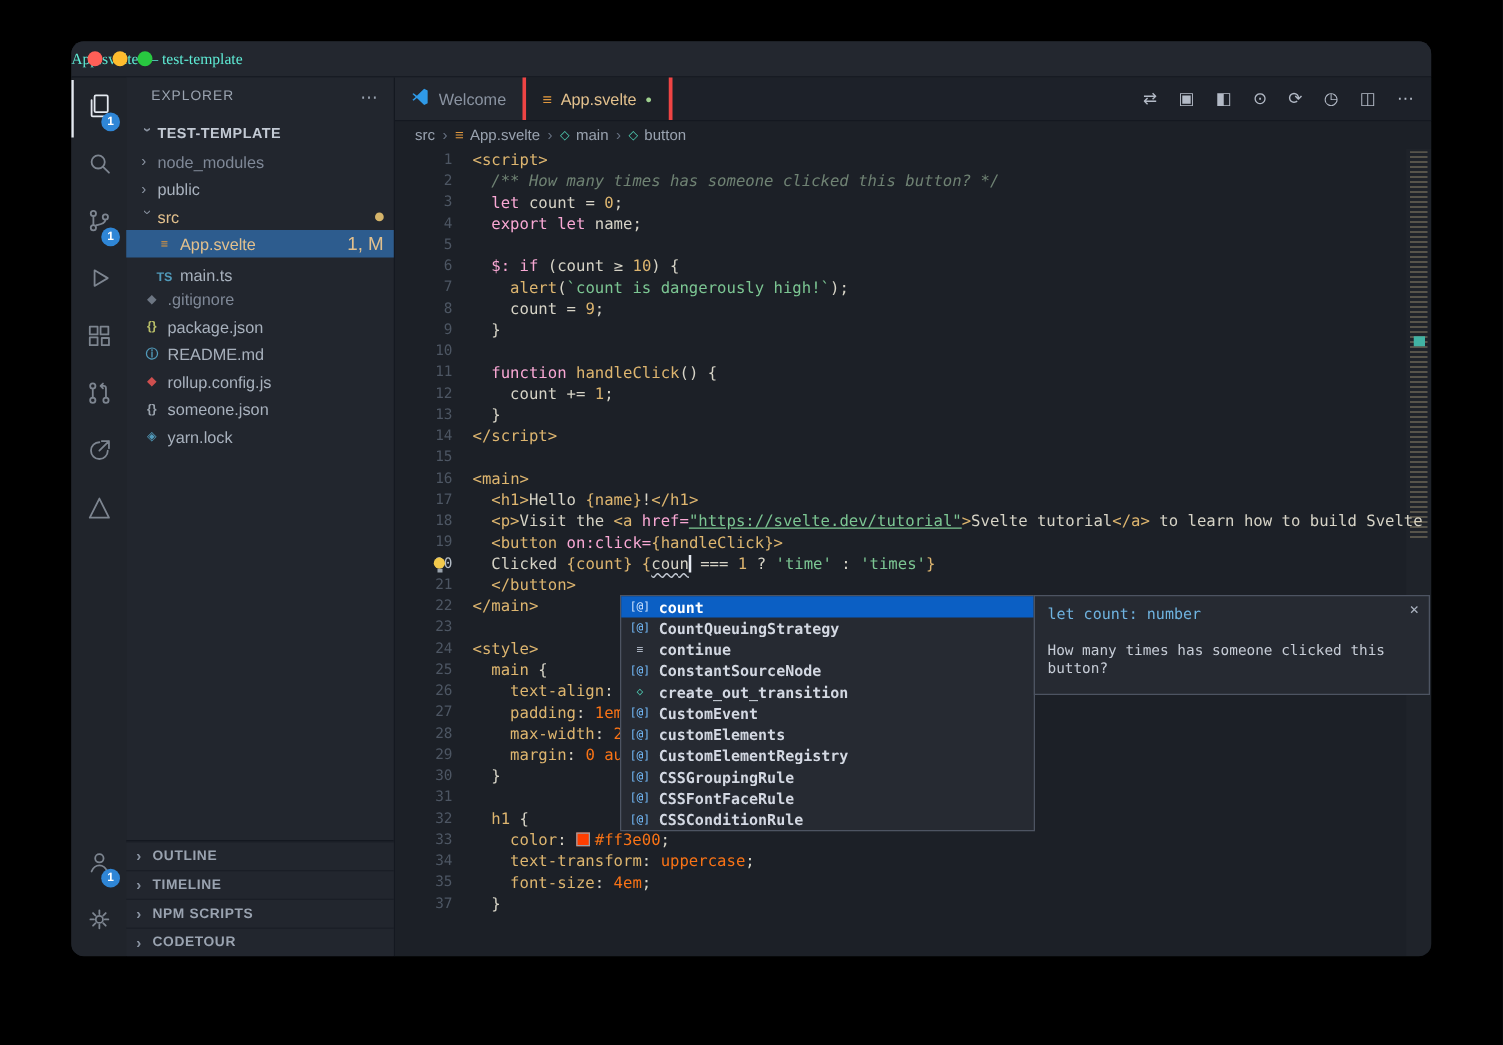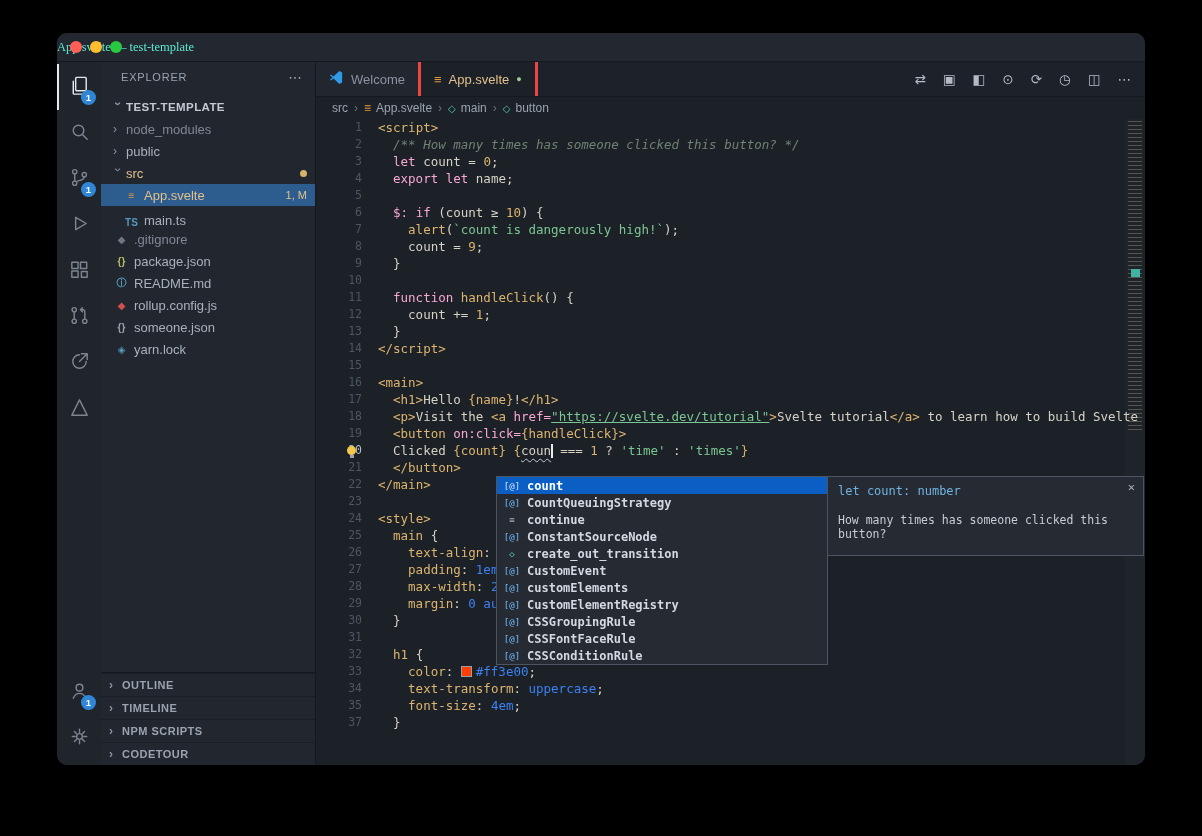--- a/index.html
+++ b/index.html
@@ -26,21 +26,21 @@
   .sb-more{margin-left:auto;color:#9aa3b0;font-size:14px;cursor:pointer;}
   .tree{padding-top:4px;}
   .tree-row{height:22px;display:flex;align-items:center;padding:0 8px 0 12px;cursor:pointer;color:#a8b1bd;}
   .tree-row.selected{background:#2d5c8e;}
   .tree-row.root{font-weight:bold;font-size:11.5px;letter-spacing:.4px;color:#c3cad4;}
   .gold{color:#e2c08d;}
   .dim{color:#7f8897;}
   .chev{width:13px;display:inline-block;color:#8a93a1;font-size:12px;flex-shrink:0;}
   .chev.open{transform:rotate(90deg);transform-origin:40% 50%;}
   .ficon{width:17px;text-align:center;margin-right:4px;font-size:10px;font-weight:bold;flex-shrink:0;}
-  .row-badge{margin-left:auto;font-size:11px;color:#e2c08d;}
+  .row-badge{margin-left:auto;font-size:15px;color:#e2c08d;}
   .mod-dot{margin-left:auto;width:7px;height:7px;border-radius:50%;background:#d5b46a;}
   .sb-sections{position:absolute;bottom:0;left:0;right:0;border-top:1px solid #141820;background:#22262e;}
   .section-row{height:22px;display:flex;align-items:center;padding-left:8px;font-size:11px;font-weight:bold;
     letter-spacing:.5px;color:#9aa3b0;cursor:pointer;border-top:1px solid #1a1e26;}
   
   .editor{flex:1;display:flex;flex-direction:column;min-width:0;background:#1c2027;position:relative;}
   .tabbar{height:34px;background:#1d2129;display:flex;border-bottom:1px solid #141820;}
   .tab{display:flex;align-items:center;gap:7px;padding:0 13px;font-size:13px;color:#8a93a1;
     border-right:3px solid #ef4444;background:#22262e;cursor:pointer;}
   .tab.active{background:#1c2027;color:#e2c08d;}
@@ -59,21 +59,21 @@
   .code-area{flex:1;position:relative;overflow:hidden;font-family:"DejaVu Sans Mono","Liberation Mono",monospace;
     font-variant-ligatures:none;}
   .annotation{margin-left:62px;padding-top:3px;height:13px;font-size:10.5px;color:#767f8c;font-family:"Liberation Sans",sans-serif;}
   .code-line{display:flex;height:17px;line-height:17px;font-size:12.5px;}
   .ln{width:46px;text-align:right;color:#4d5663;font-size:11.5px;flex-shrink:0;cursor:pointer;}
   .ln.active{color:#b6bec8;}
   .lc{padding-left:16px;white-space:pre;position:relative;}
   .ind{display:inline-block;width:2ch;box-shadow:inset 1px 0 0 rgba(255,255,255,.07);}
   .t{color:#ddb56f;} .k{color:#f9a8d4;} .p{color:#d6d3c6;} .s{color:#7cc693;}
   .u{color:#7cc693;text-decoration:underline;} .c{color:#6f8273;font-style:italic;}
-  .n{color:#ddb56f;} .vl{color:#3b82f6;}
+  .n{color:#ddb56f;} .vl{color:#f97316;}
   .wavy{text-decoration:underline;text-decoration-style:wavy;text-decoration-color:#c3cad4;
     text-decoration-thickness:1px;text-underline-offset:3px;}
   .caret{display:inline-block;width:1.5px;height:14px;background:#e6ebf3;vertical-align:middle;margin-bottom:2px;}
   .swatch{display:inline-block;width:9px;height:9px;background:#ff3e00;border:1px solid #9aa0a8;margin-right:4px;vertical-align:-1px;}
   .bulb{position:absolute;left:-15px;top:4px;width:9px;height:9px;border-radius:50%;background:#f2c94c;cursor:pointer;}
   .bulb::after{content:"";position:absolute;left:2.5px;top:9px;width:4px;height:3px;background:#9aa3ad;}
   
   .suggest{position:absolute;left:180px;top:357px;width:330px;background:#262a32;border:1px solid #4d5462;
     z-index:6;font-family:"DejaVu Sans Mono","Liberation Mono",monospace;font-size:12px;}
   .sg-row{height:17px;display:flex;align-items:center;gap:4px;padding:0 6px 0 4px;color:#d3d8e2;font-weight:bold;cursor:pointer;}

